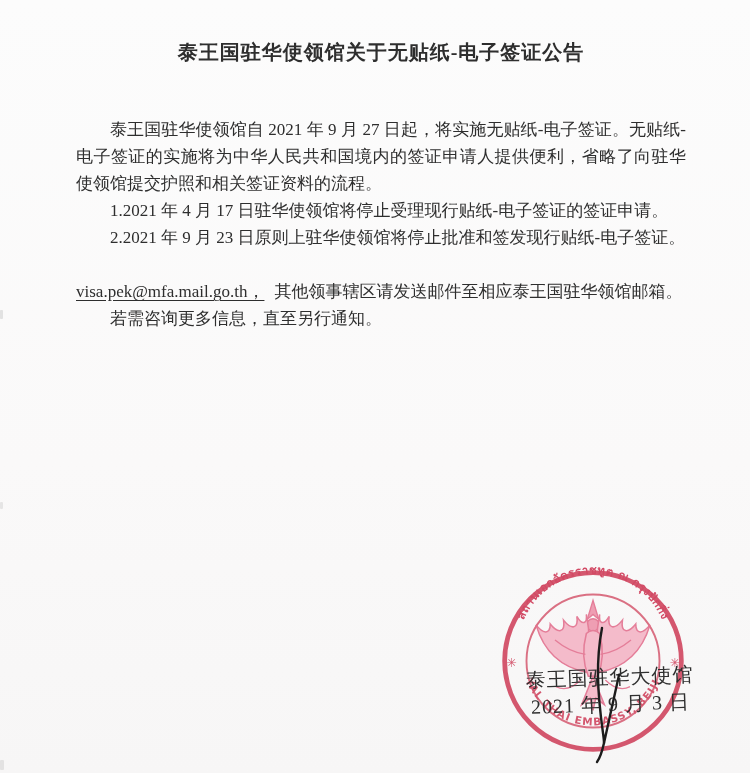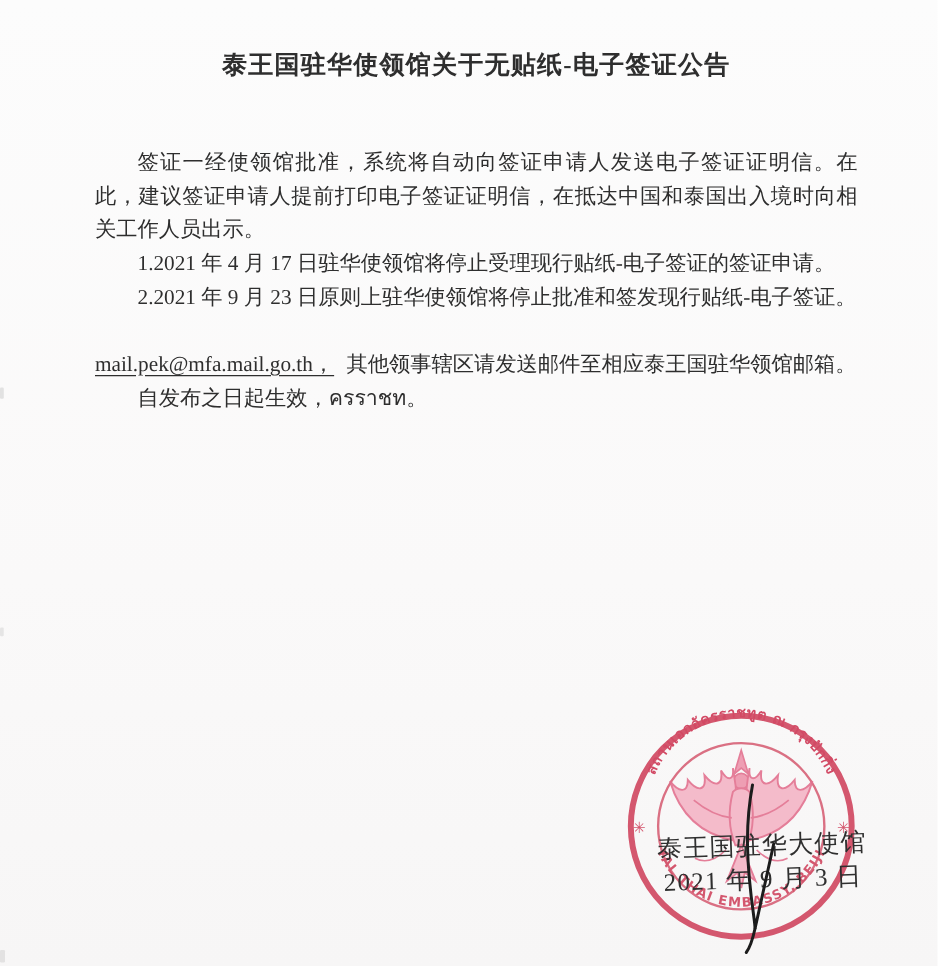--- a/index.html
+++ b/index.html
@@ -63,28 +63,28 @@
 
 <div class="page">
 
   <div class="scan-speck" style="left:0;top:310px;width:3px;height:9px;opacity:.5"></div>
   <div class="scan-speck" style="left:0;top:502px;width:3px;height:7px;opacity:.4"></div>
   <div class="scan-speck" style="left:0;top:760px;width:4px;height:10px;opacity:.45"></div>
 
   <div class="doc">
     <div class="doc-title">泰王国驻华使领馆关于无贴纸-电子签证公告</div>
 
-    <p>签证一经使领馆批准，系统将自动向签证申请人发送电子签证证明信。在此，建议签证申请人提前打印电子签证证明信，在抵达中国和泰国出入境时向相关工作人员出示。</p>
+    <p>泰王国驻华使领馆自 2021 年 9 月 27 日起，将实施无贴纸-电子签证。无贴纸-电子签证的实施将为中华人民共和国境内的签证申请人提供便利，省略了向驻华使领馆提交护照和相关签证资料的流程。</p>
 
     <p>1.2021 年 4 月 17 日驻华使领馆将停止受理现行贴纸-电子签证的签证申请。</p>
     <p>2.2021 年 9 月 23 日原则上驻华使领馆将停止批准和签发现行贴纸-电子签证。</p>
 
-    <p class="no-indent"><br><a class="email-link" href="#">mail.pek@mfa.mail.go.th，</a><span>其他领事辖区请发送邮件至相应泰王国驻华领馆邮箱。</span></p>
+    <p class="no-indent"><br><a class="email-link" href="#">visa.pek@mfa.mail.go.th，</a><span>其他领事辖区请发送邮件至相应泰王国驻华领馆邮箱。</span></p>
 
-    <p>自发布之日起生效，ครราชท。</p>
+    <p>若需咨询更多信息，直至另行通知。</p>
   </div>
 
   <div class="stamp-wrap">
     <svg class="stamp-svg" viewBox="0 0 200 200">
       <defs>
         <path id="arcTop" d="M 25,112 A 79,79 0 1 1 175,112"></path>
         <path id="arcBottom" d="M 28,118 A 77,77 0 0 0 172,118"></path>
       </defs>
       <circle class="ring-outer" cx="100" cy="100" r="93"></circle>
       <circle class="ring-inner" cx="100" cy="100" r="70"></circle>

